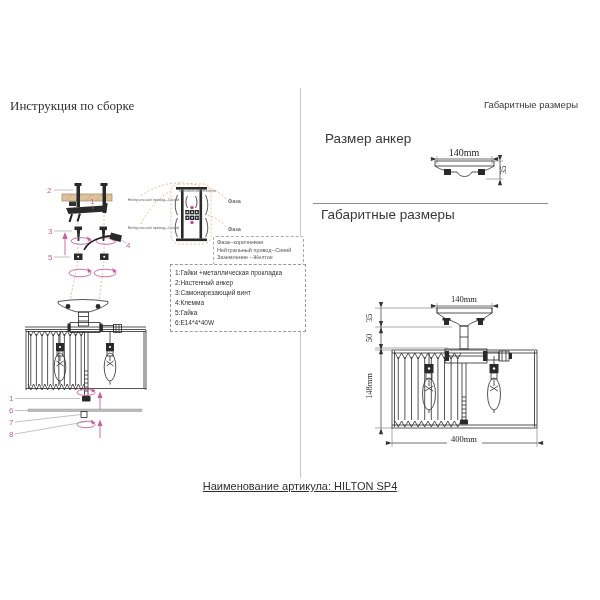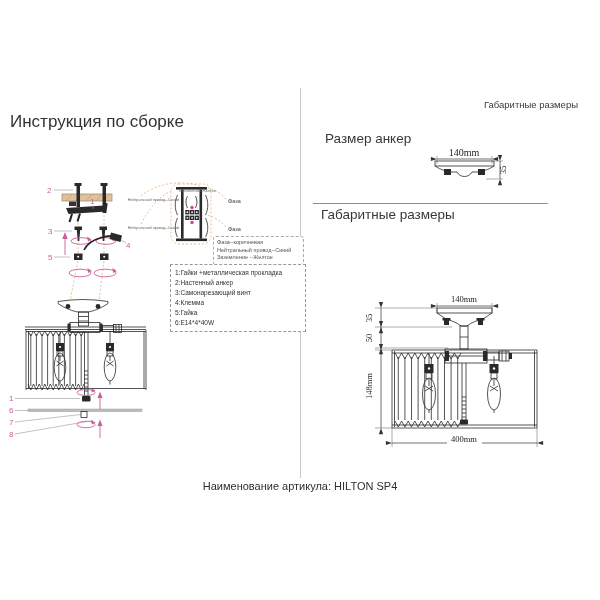--- a/index.html
+++ b/index.html
@@ -1,29 +1,29 @@
 <!DOCTYPE html>
 <html style="--accent-pink: #c95f9b; --wire-orange: #e2b07c; --plate-tan: #dcc39e; --ink: #2a2a2a; --line-gray: #c8c8c8;"><head>
 <meta charset="utf-8">
 <style>
   html,body{margin:0;padding:0;background:#fff;}
   .page{position:relative;width:600px;height:600px;background:#fff;overflow:hidden;
         font-family:"Liberation Sans",sans-serif;color:#333;}
   .abs{position:absolute;}
-  .h-left{left:10px;top:112px;font-size:17px;color:#333;}
+  .h-left{left:10px;top:98px;font-size:13px;color:#333;font-family:Liberation Serif, serif;}
   .h-topright{left:398px;top:99px;width:180px;text-align:right;font-size:9.5px;color:#3a3a3a;}
   .h-base{left:325px;top:131px;font-size:13.5px;color:#383838;}
   .h-overall{left:321px;top:207px;font-size:13.5px;color:#383838;}
   .sep{left:313px;top:203px;width:235px;height:1px;background:#8f8f8f;}
   .vdiv{left:300px;top:88px;width:1px;height:390px;background:#c8c8c8;}
   .legend{left:213px;top:236px;width:83px;border:1px dashed #aaa;border-radius:3px;
           font-size:5.5px;line-height:7.6px;padding:2px 3px;color:#555;background:#fff;}
   .parts{left:170px;top:264px;width:126px;border:1px dashed #999;
          font-size:6.5px;line-height:10px;padding:3px 4px;color:#333;background:#fff;}
-  .article{left:0;top:480px;width:600px;text-align:center;font-size:11px;color:#2f2f2f;}
+  .article{left:0;top:480px;width:600px;text-align:center;font-size:11px;color:#2f2f2f;text-decoration:underline;}
   svg.overlay{position:absolute;left:0;top:0;}
   .ink{stroke:var(--ink);fill:none;stroke-width:.8;}
   .inkf{fill:var(--ink);stroke:none;}
   .gray{stroke:#999;stroke-width:.6;fill:none;}
   .thin{stroke:#555;stroke-width:.5;fill:none;}
   .dimline{stroke:#333;stroke-width:.7;fill:none;}
   .dim{font-family:"Liberation Serif",serif;font-size:8.5px;fill:#222;}
   .dimbig{font-size:10px;}
   .step{font-family:"Liberation Sans",sans-serif;font-size:8px;fill:var(--accent-pink);}
   .pink{stroke:var(--accent-pink);fill:none;stroke-width:.9;}

